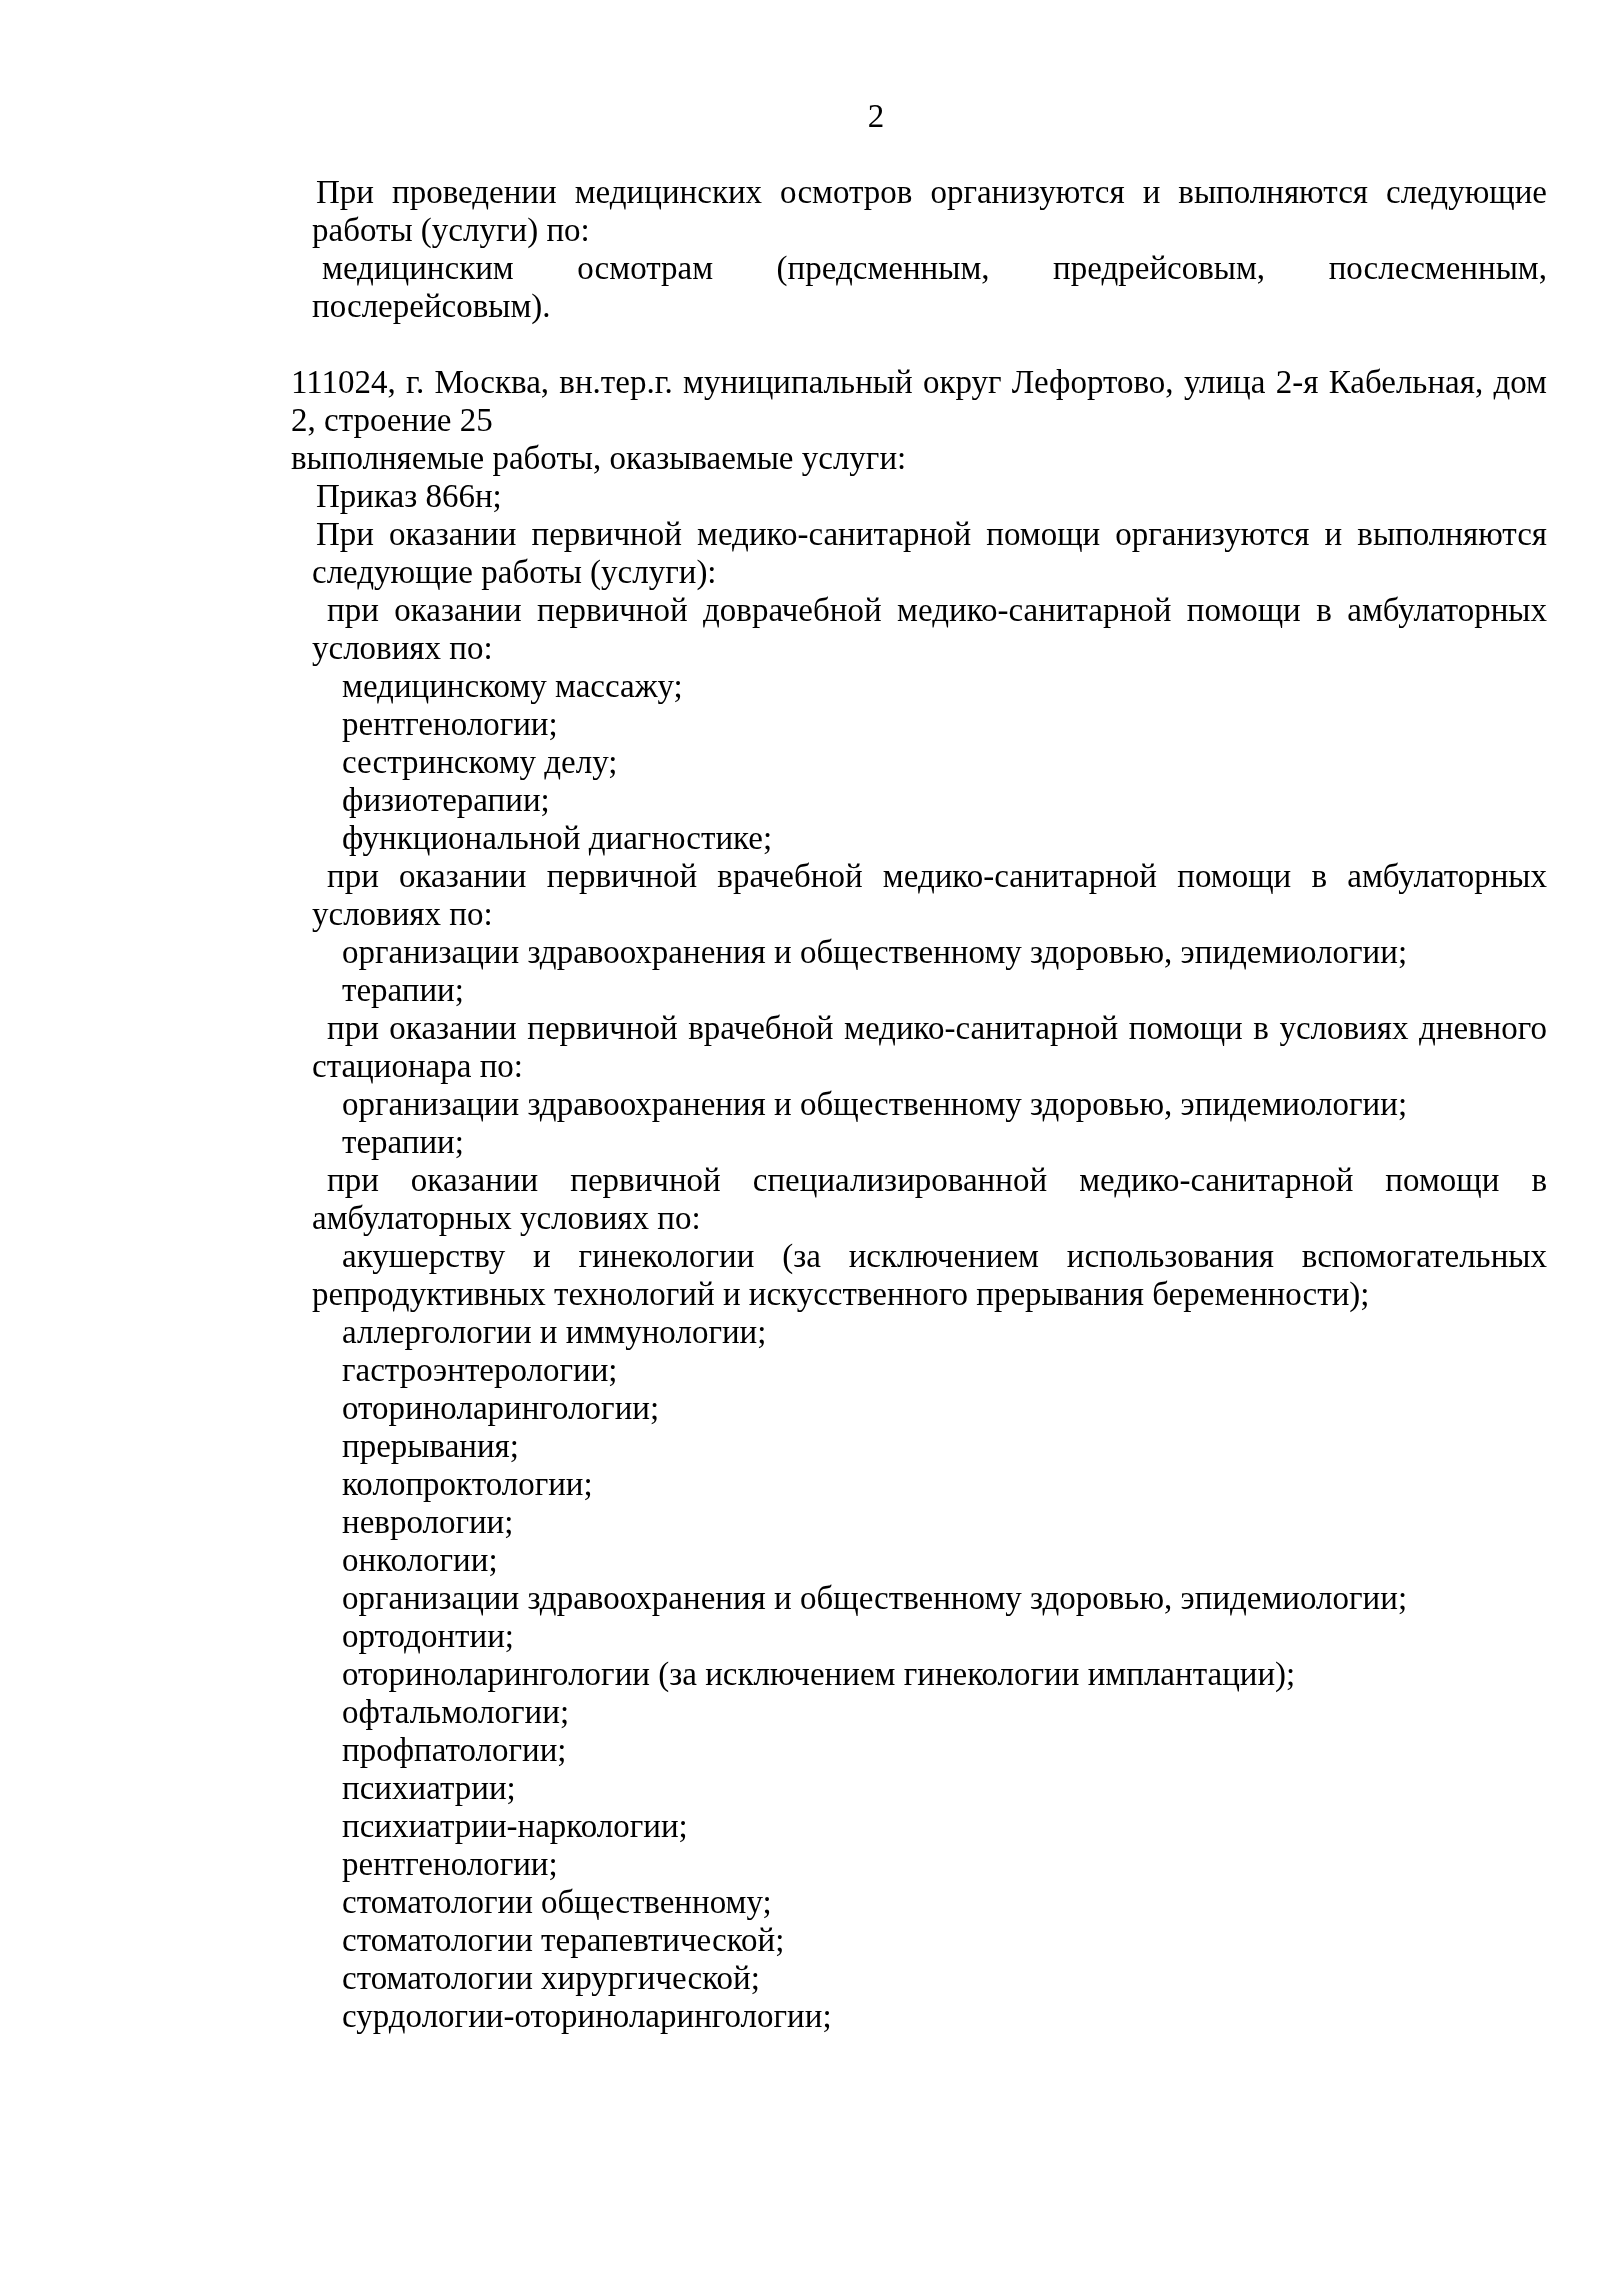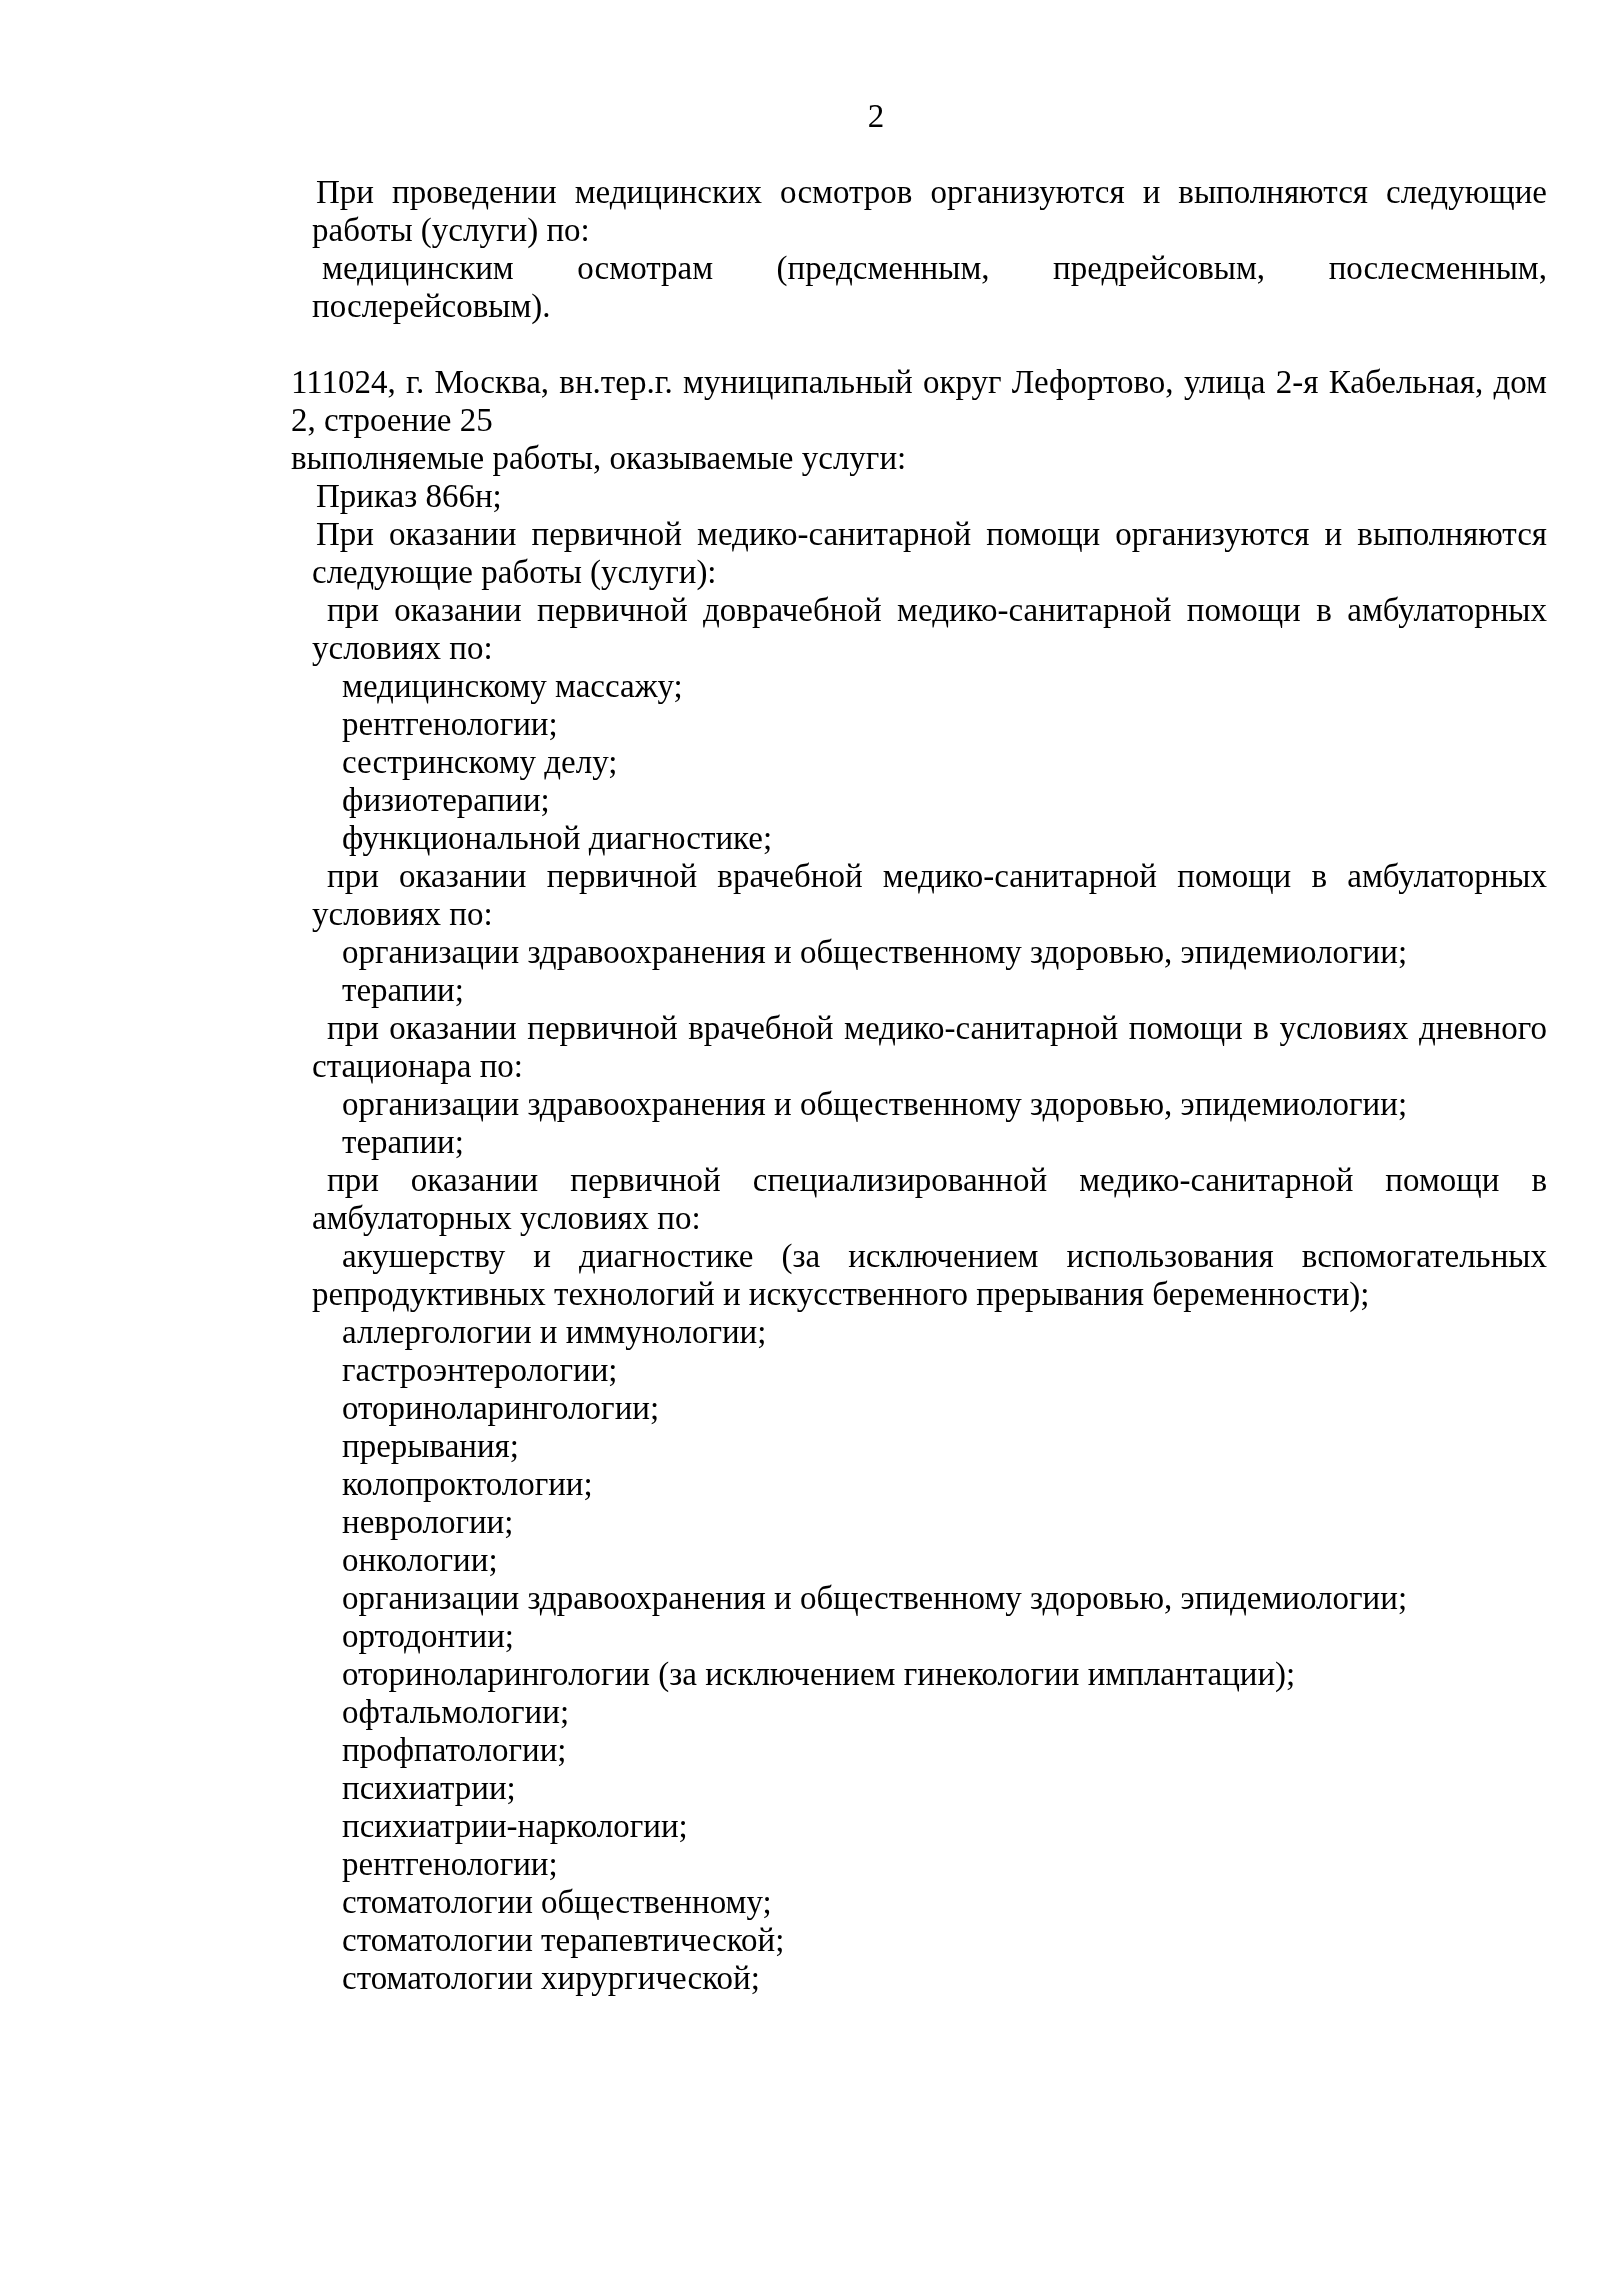--- a/index.html
+++ b/index.html
@@ -70,35 +70,36 @@
       <div class="line p3 just">при оказании первичной врачебной медико-санитарной помощи в амбулаторных</div>
       <div class="line p0">условиях по:</div>
       <div class="line li">организации здравоохранения и общественному здоровью, эпидемиологии;</div>
       <div class="line li">терапии;</div>
       <div class="line p3 just">при оказании первичной врачебной медико-санитарной помощи в условиях дневного</div>
       <div class="line p0">стационара по:</div>
       <div class="line li">организации здравоохранения и общественному здоровью, эпидемиологии;</div>
       <div class="line li">терапии;</div>
       <div class="line p3 just">при оказании первичной специализированной медико-санитарной помощи в</div>
       <div class="line p0">амбулаторных условиях по:</div>
-      <div class="line li just">акушерству и диагностике (за исключением использования вспомогательных</div>
+      <div class="line li just">акушерству и гинекологии (за исключением использования вспомогательных</div>
       <div class="line p0">репродуктивных технологий и искусственного прерывания беременности);</div>
       <div class="line li">аллергологии и иммунологии;</div>
       <div class="line li">гастроэнтерологии;</div>
       <div class="line li">оториноларингологии;</div>
       <div class="line li">прерывания;</div>
       <div class="line li">колопроктологии;</div>
       <div class="line li">неврологии;</div>
       <div class="line li">онкологии;</div>
       <div class="line li">организации здравоохранения и общественному здоровью, эпидемиологии;</div>
       <div class="line li">ортодонтии;</div>
       <div class="line li">оториноларингологии (за исключением гинекологии имплантации);</div>
       <div class="line li">офтальмологии;</div>
       <div class="line li">профпатологии;</div>
       <div class="line li">психиатрии;</div>
       <div class="line li">психиатрии-наркологии;</div>
       <div class="line li">рентгенологии;</div>
       <div class="line li">стоматологии общественному;</div>
       <div class="line li">стоматологии терапевтической;</div>
       <div class="line li">стоматологии хирургической;</div>
+      <div class="line li">сурдологии-оториноларингологии;</div>
     </div>
 </div>
 
 
 </body></html>

